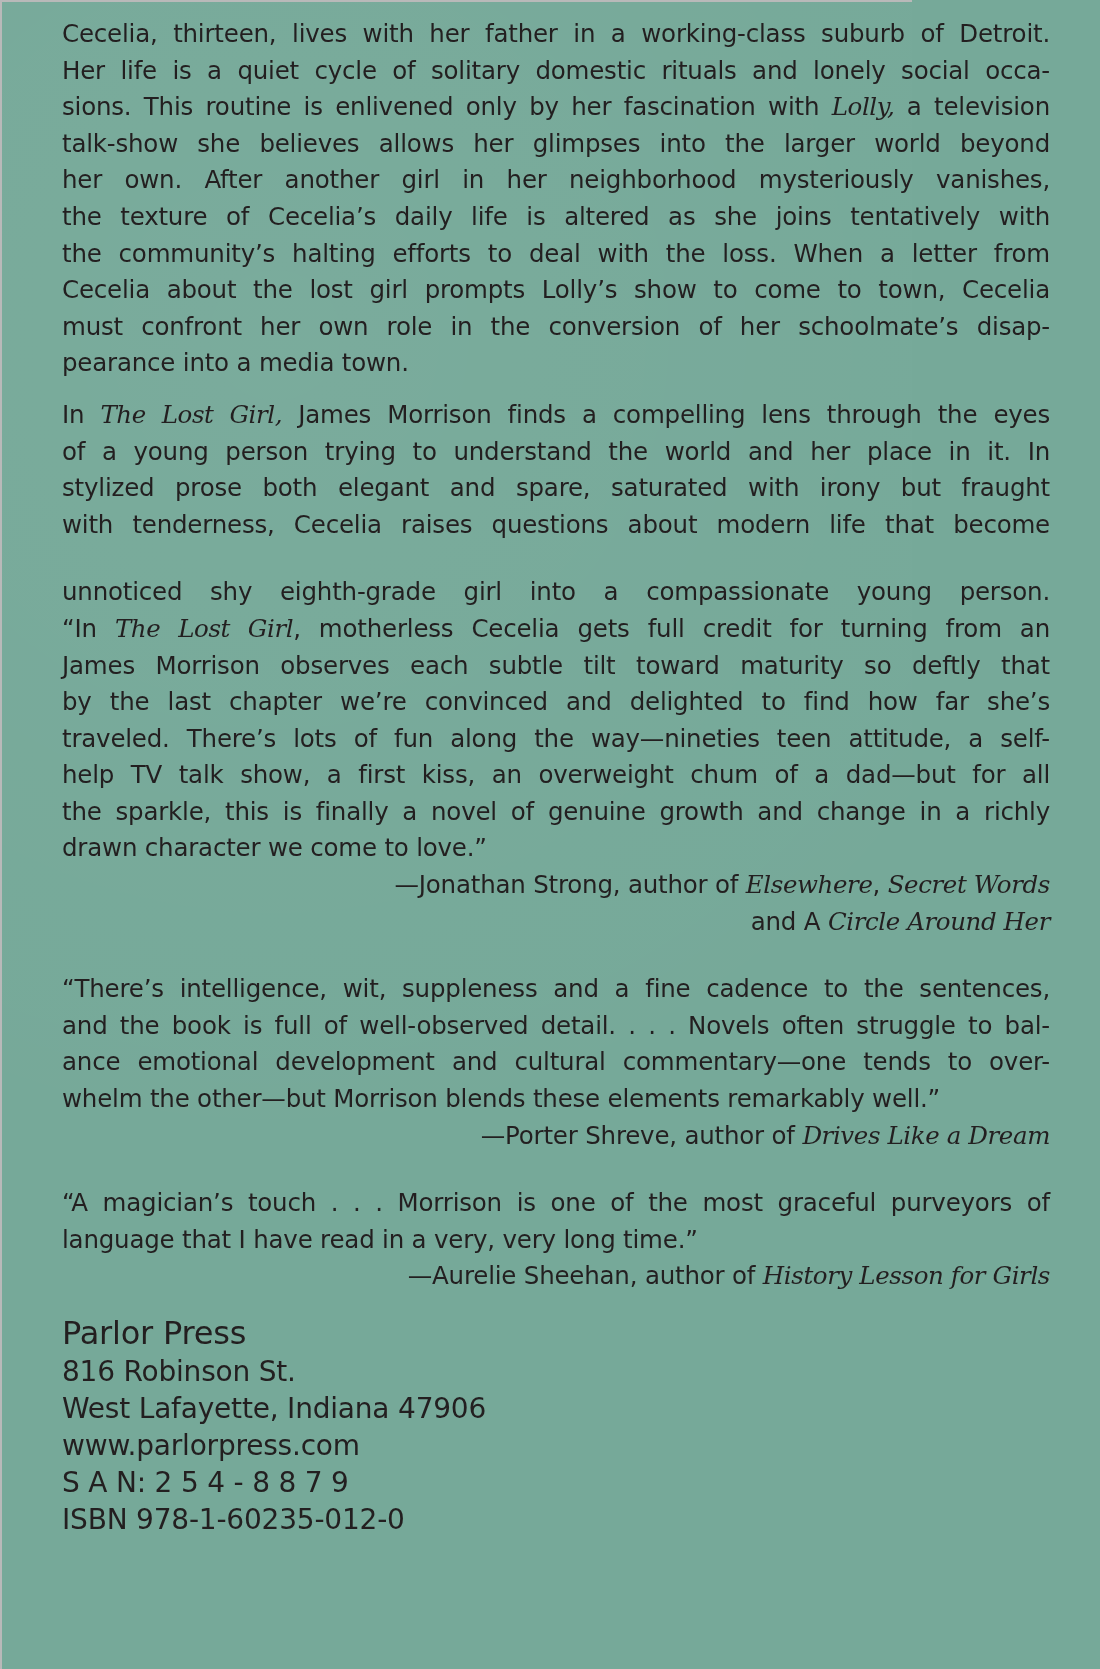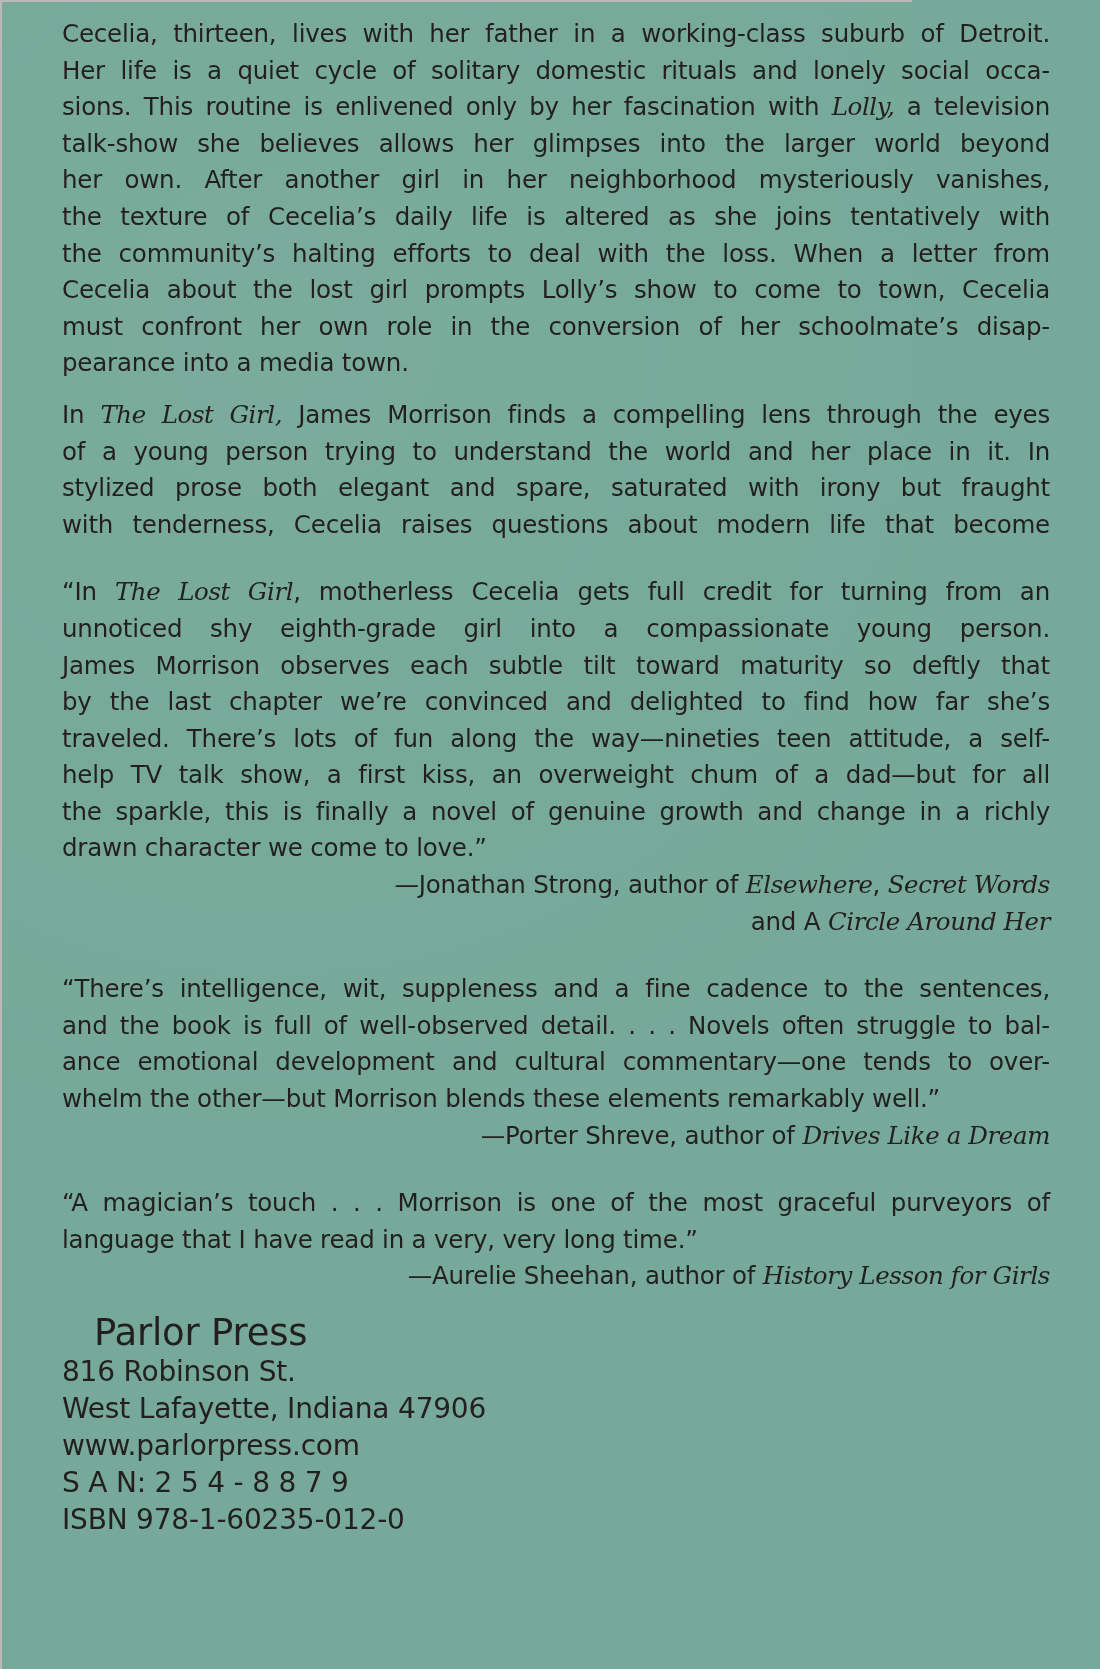--- a/index.html
+++ b/index.html
@@ -58,25 +58,24 @@
       font-style: italic;
       letter-spacing: -0.4px;
     }
     .block-gap {
       height: 16px;
     }
     .publisher {
       margin-top: 18px;
     }
     .pub-name {
-      font-size: 37px;
+      font-size: 32px;
       line-height: 40px;
       height: 40px;
       display: block;
-      margin-left: 32px;
     }
     .pub-line {
       display: block;
       height: 37px;
       line-height: 37px;
       font-size: 28px;
     }
   </style>
 </head>
 <body>
@@ -101,22 +100,22 @@
         <span class="line">In <span class="ital">The Lost Girl,</span> James Morrison finds a compelling lens through the eyes</span>
         <span class="line">of a young person trying to understand the world and her place in it. In</span>
         <span class="line">stylized prose both elegant and spare, saturated with irony but fraught</span>
         <span class="line">with tenderness, Cecelia raises questions about modern life that become</span>
       </div>
 
     <div class="block-gap"></div>
 
     <div class="para">
       <div>
+          <span class="line">unnoticed shy eighth-grade girl into a compassionate young person.</span>
           <span class="line">“In <span class="ital">The Lost Girl</span>, motherless Cecelia gets full credit for turning from an</span>
-          <span class="line">unnoticed shy eighth-grade girl into a compassionate young person.</span>
           <span class="line">James Morrison observes each subtle tilt toward maturity so deftly that</span>
           <span class="line">by the last chapter we’re convinced and delighted to find how far she’s</span>
           <span class="line">traveled. There’s lots of fun along the way—nineties teen attitude, a self-</span>
           <span class="line">help TV talk show, a first kiss, an overweight chum of a dad—but for all</span>
           <span class="line">the sparkle, this is finally a novel of genuine growth and change in a richly</span>
           <span class="line last">drawn character we come to love.”</span>
         </div>
       <div>
           <span class="line right">—Jonathan Strong, author of <span class="ital">Elsewhere</span>, <span class="ital">Secret Words</span></span>
           <span class="line right">and A <span class="ital">Circle Around Her</span></span>

